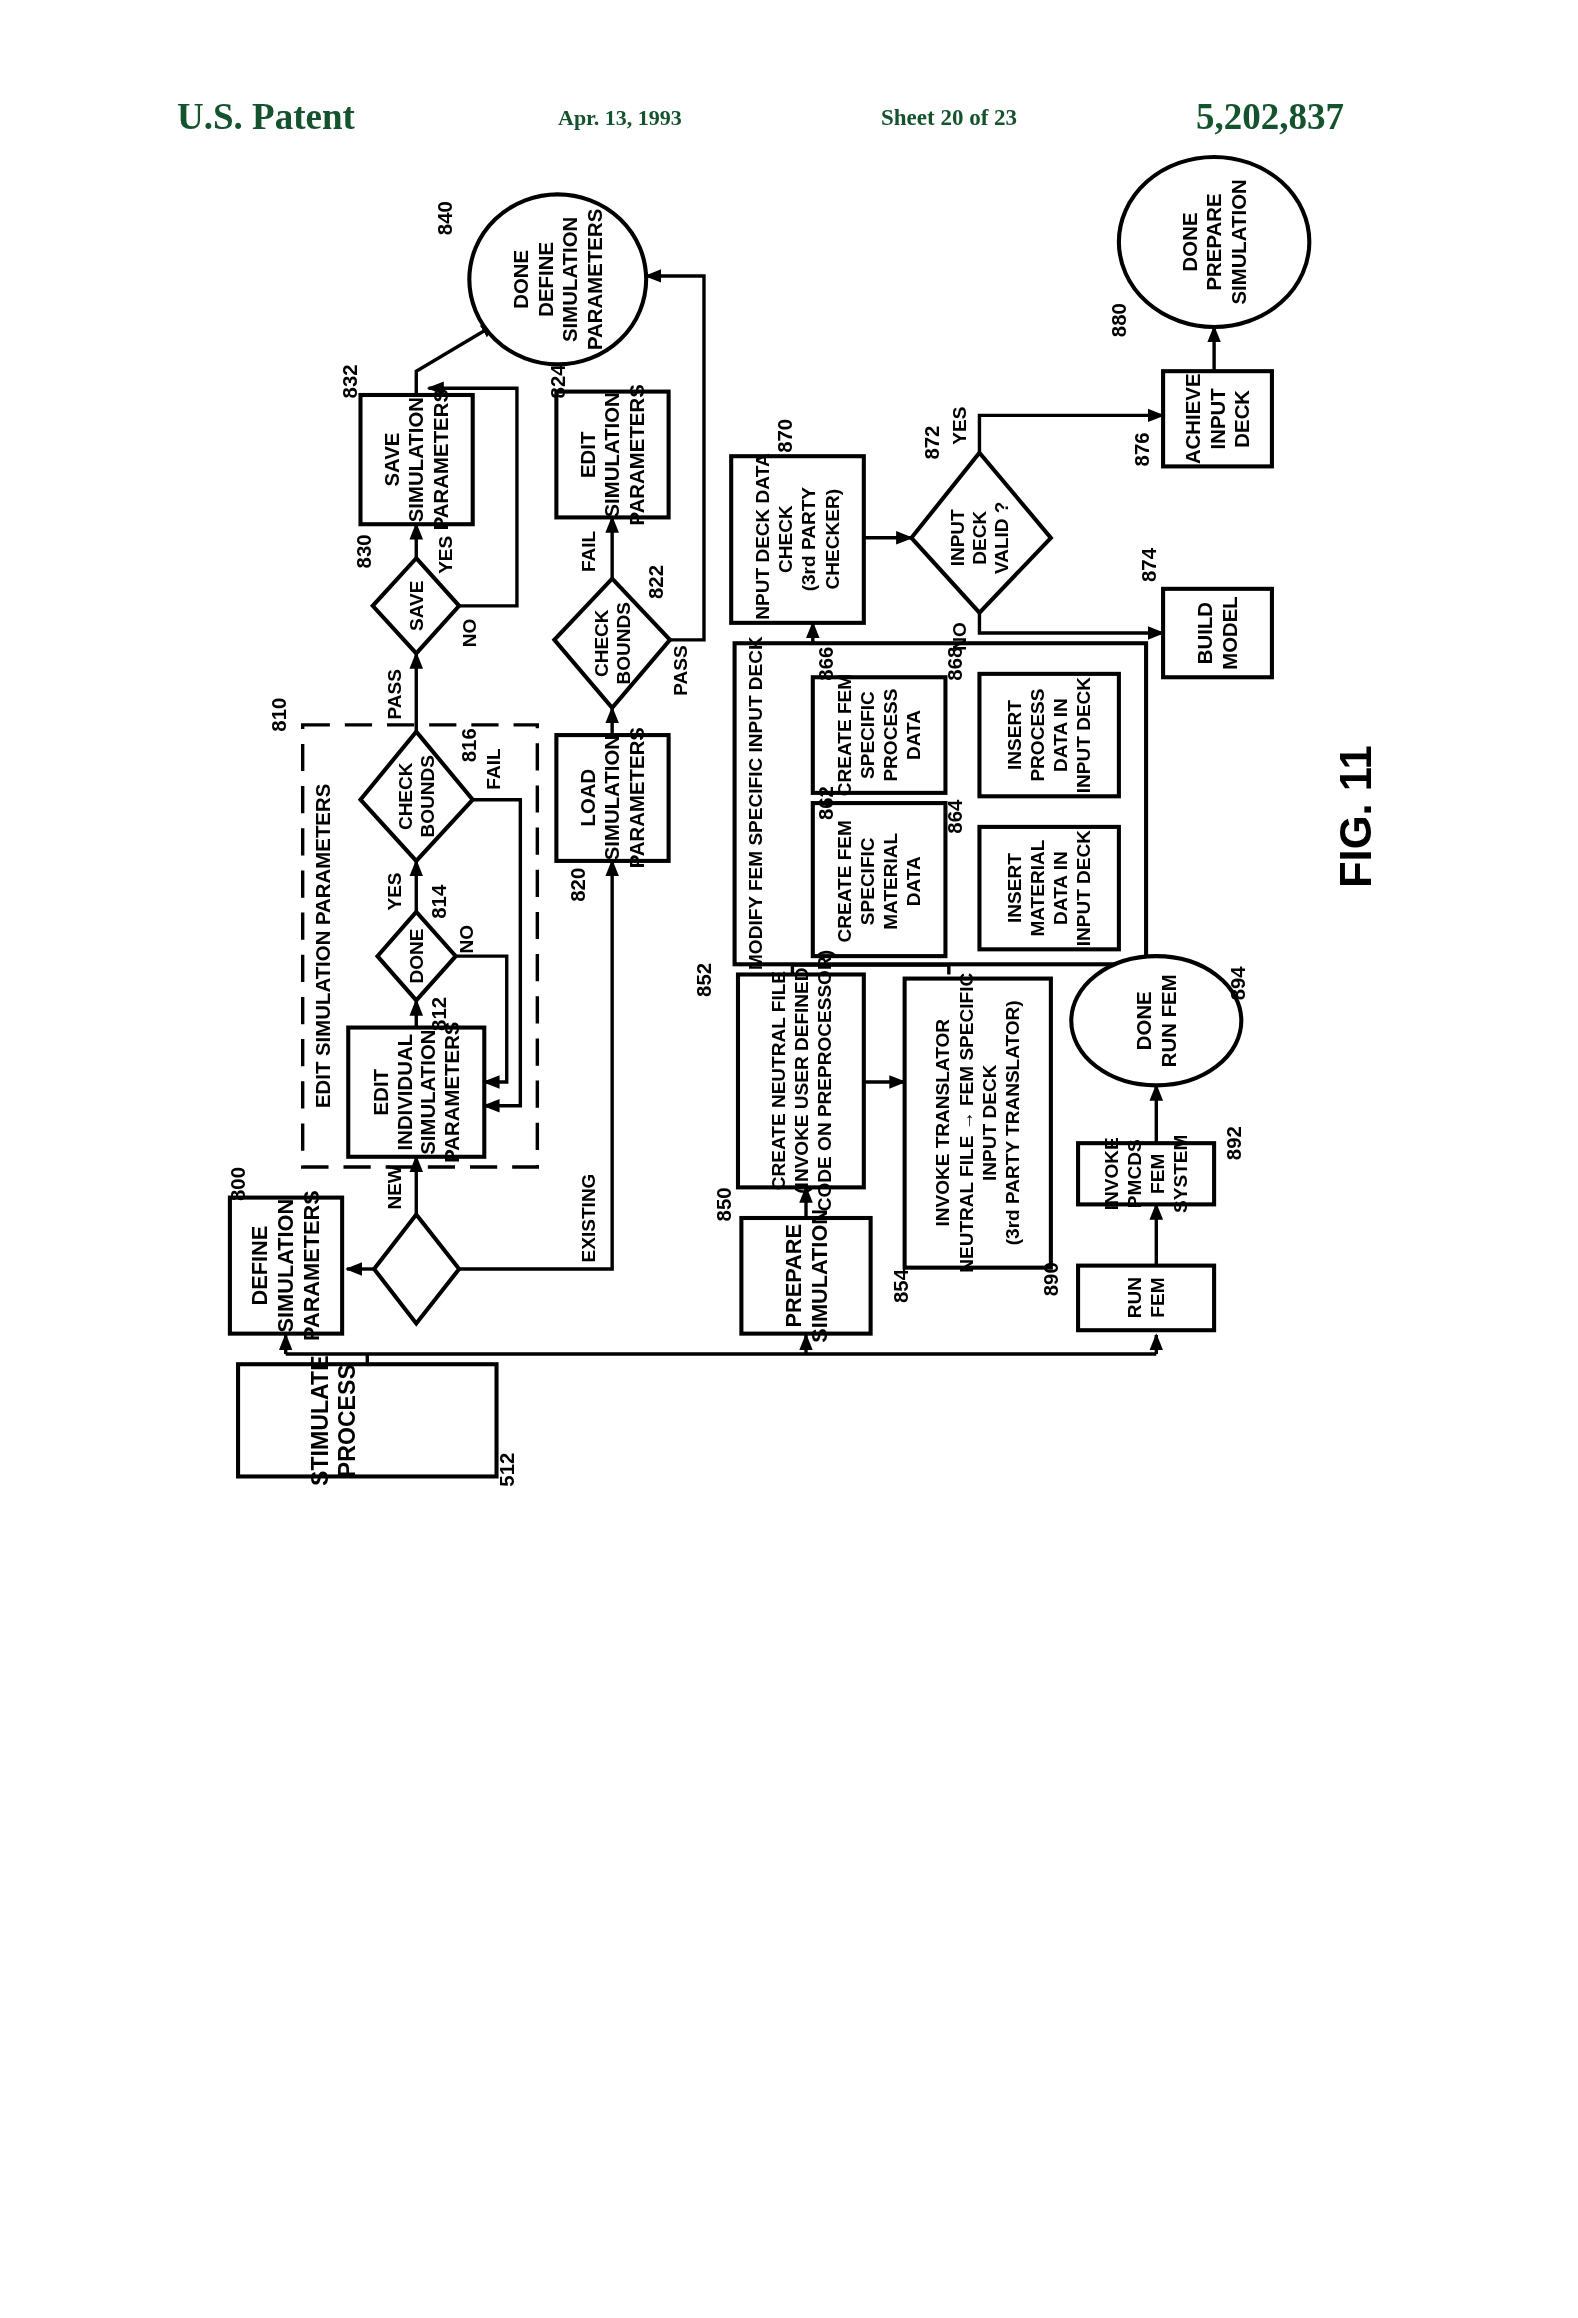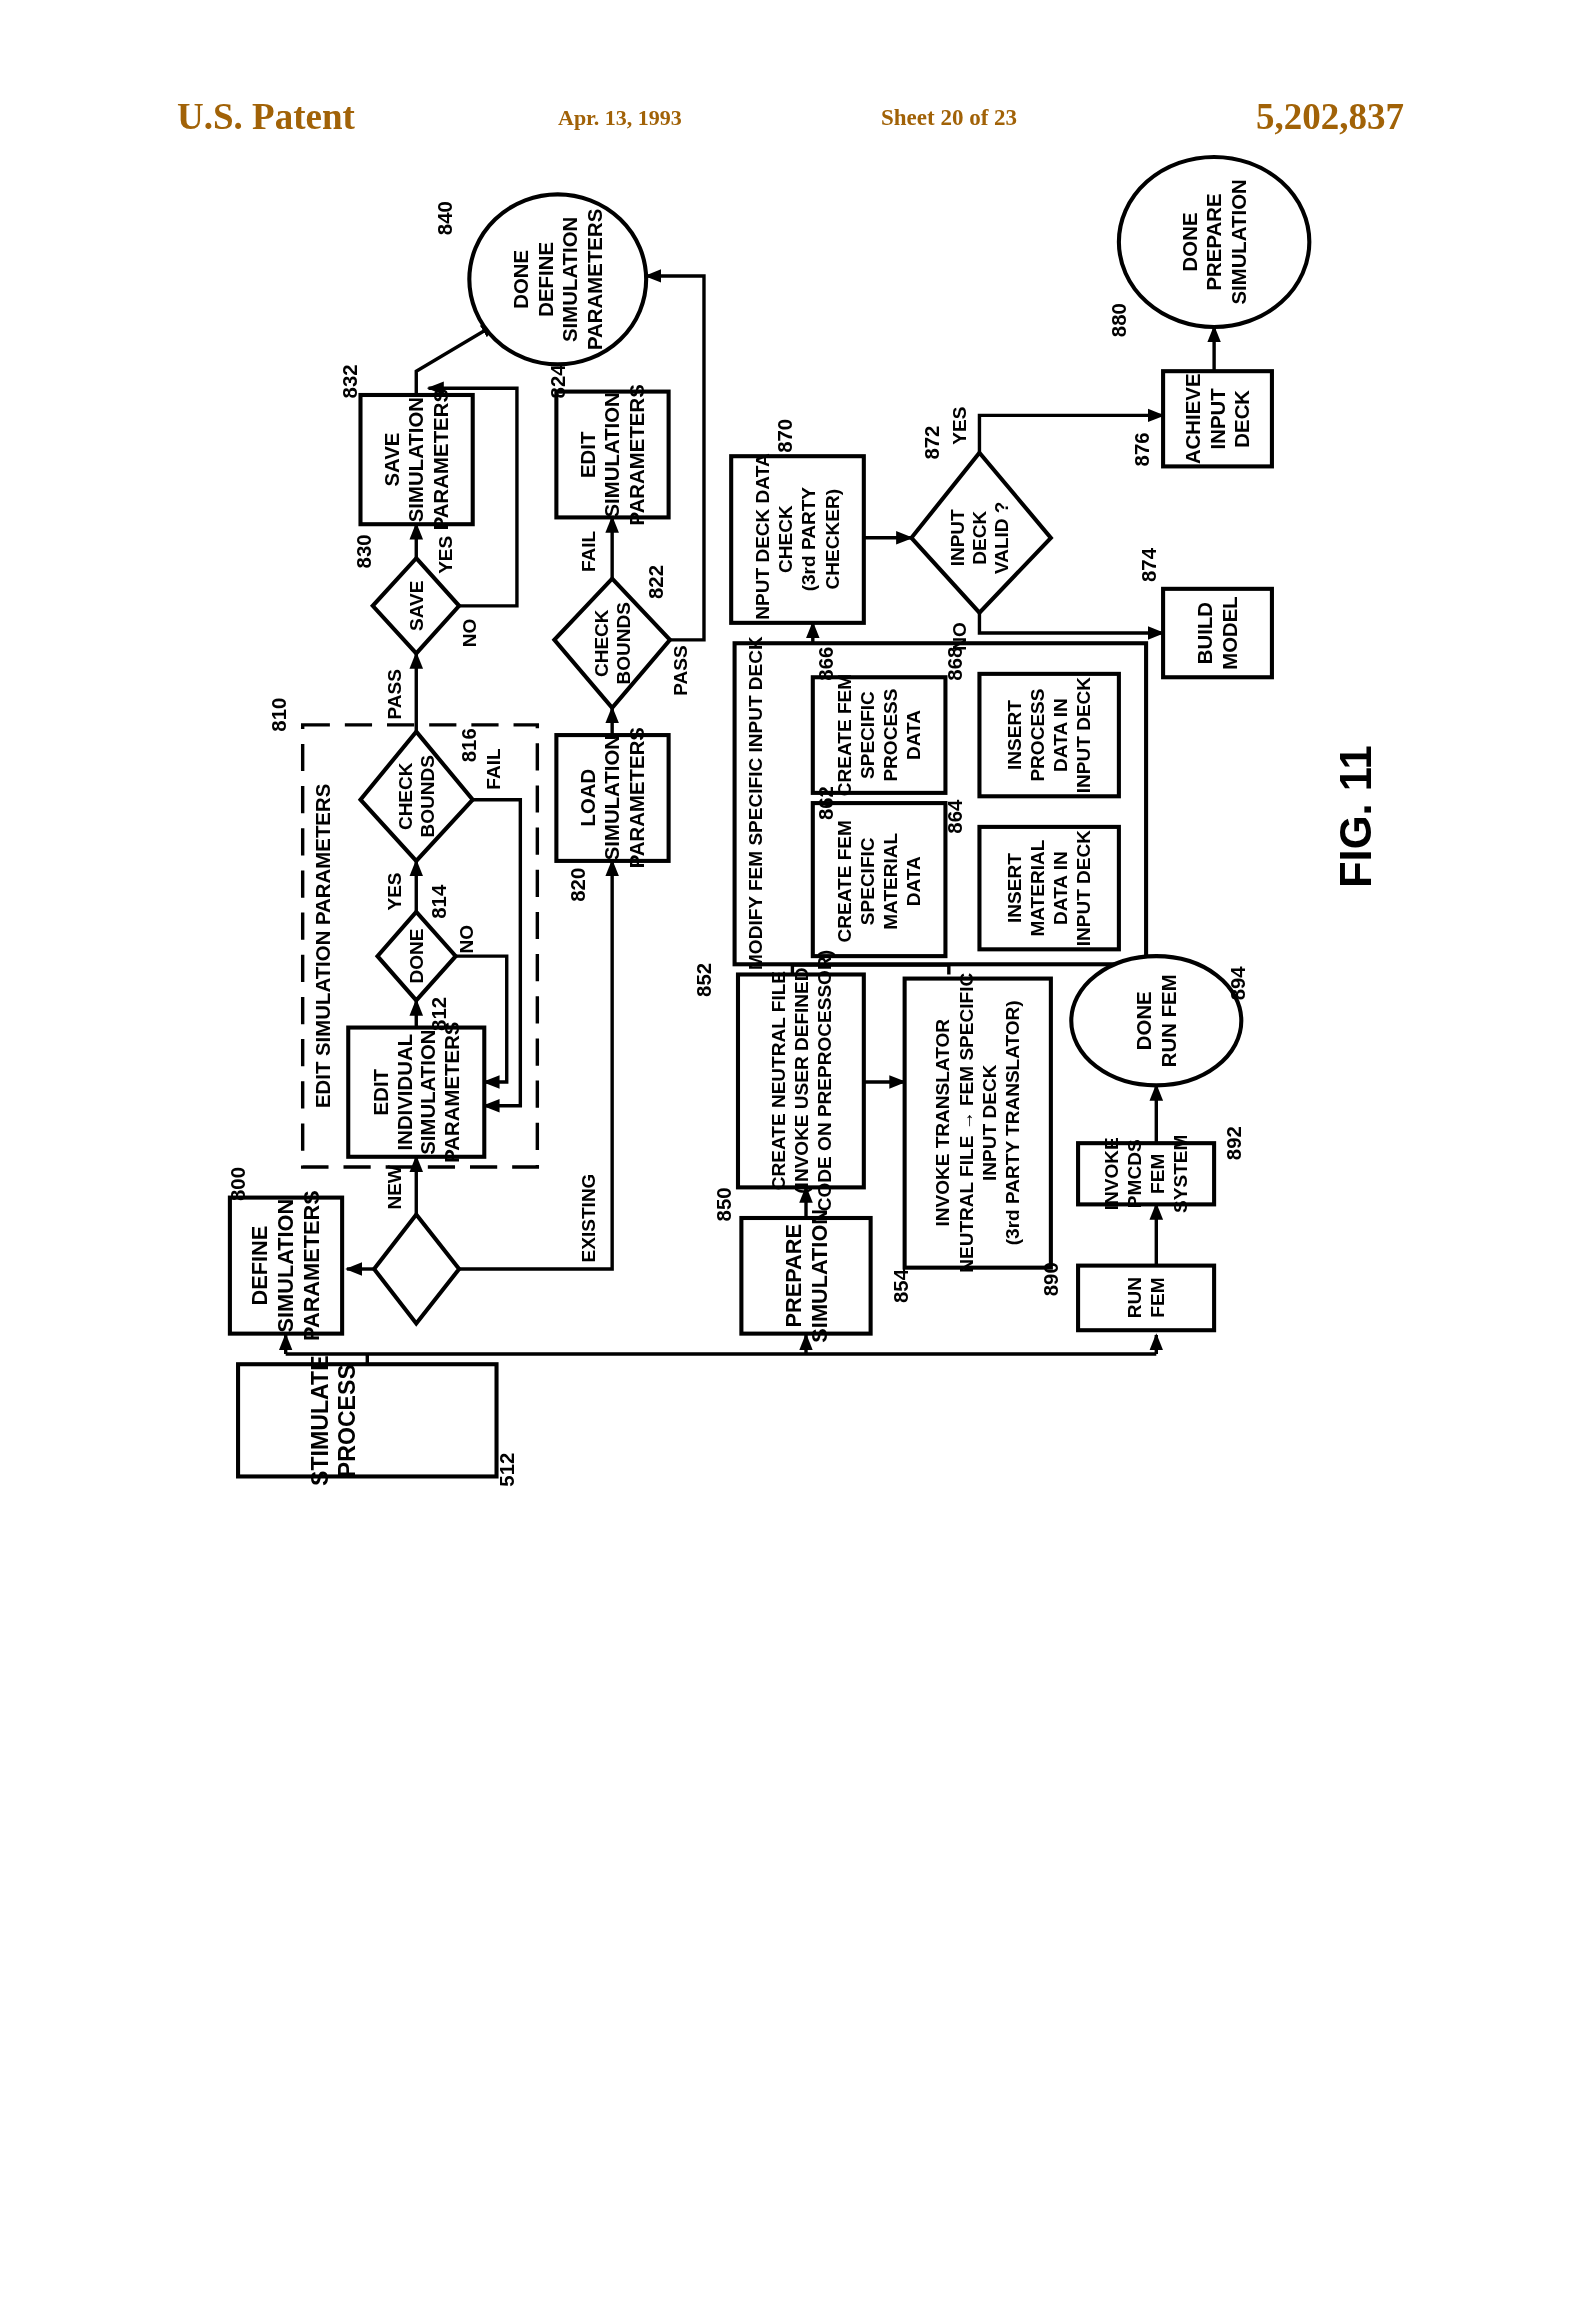--- a/index.html
+++ b/index.html
@@ -1,21 +1,21 @@
 <!DOCTYPE html>
 <html style="font-size:11px"><head>
 <meta charset="utf-8">
 <style>
   html,body{margin:0;padding:0;background:#fff;}
   body{width:1578px;height:2319px;position:relative;overflow:hidden;font-family:"Liberation Sans",sans-serif;color:#000;}
-  .hdr{position:absolute;font-family:"Liberation Serif",serif;font-weight:bold;color:#a16207;white-space:nowrap;}
+  .hdr{position:absolute;font-family:"Liberation Serif",serif;font-weight:bold;color:#14532d;white-space:nowrap;}
   #hdr-left{left:177px;top:95px;font-size:37px;}
   #hdr-date{left:558px;top:105px;font-size:22px;}
   #hdr-sheet{left:881px;top:105px;font-size:23px;}
-  #hdr-num{left:1256px;top:95px;font-size:37px;}
+  #hdr-num{left:1196px;top:95px;font-size:37px;}
   svg#diagram{position:absolute;left:0;top:0;}
   svg text{font-family:"Liberation Sans",sans-serif;font-weight:bold;fill:#000;}
   .box{fill:#fff;stroke:#000;stroke-width:6;}
   .dash{fill:none;stroke:#000;stroke-width:5;stroke-dasharray:40 22;}
   .ln{fill:none;stroke:#000;stroke-width:5;}
 </style>
 </head>
 <body>
 
 <div class="hdr" id="hdr-left">U.S. Patent</div>

